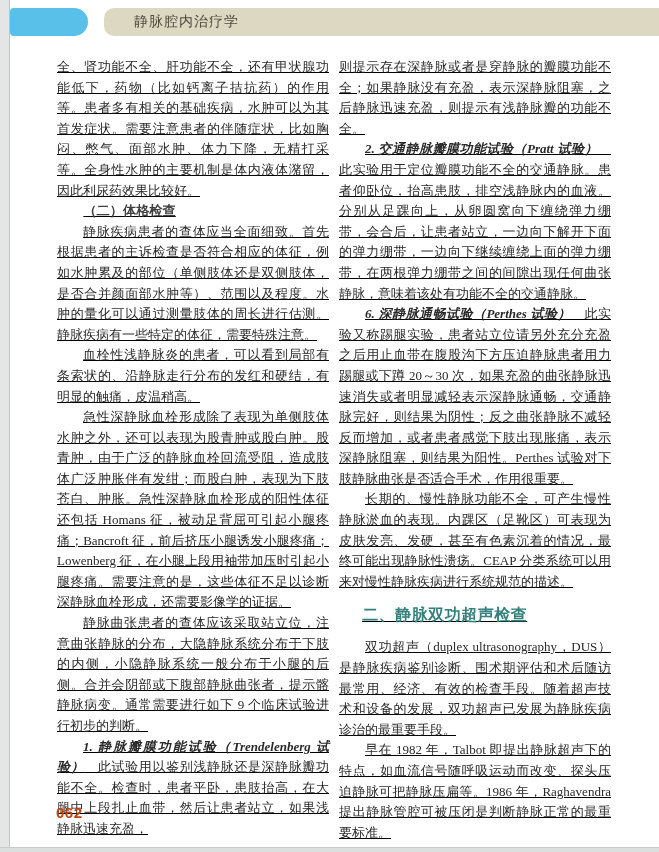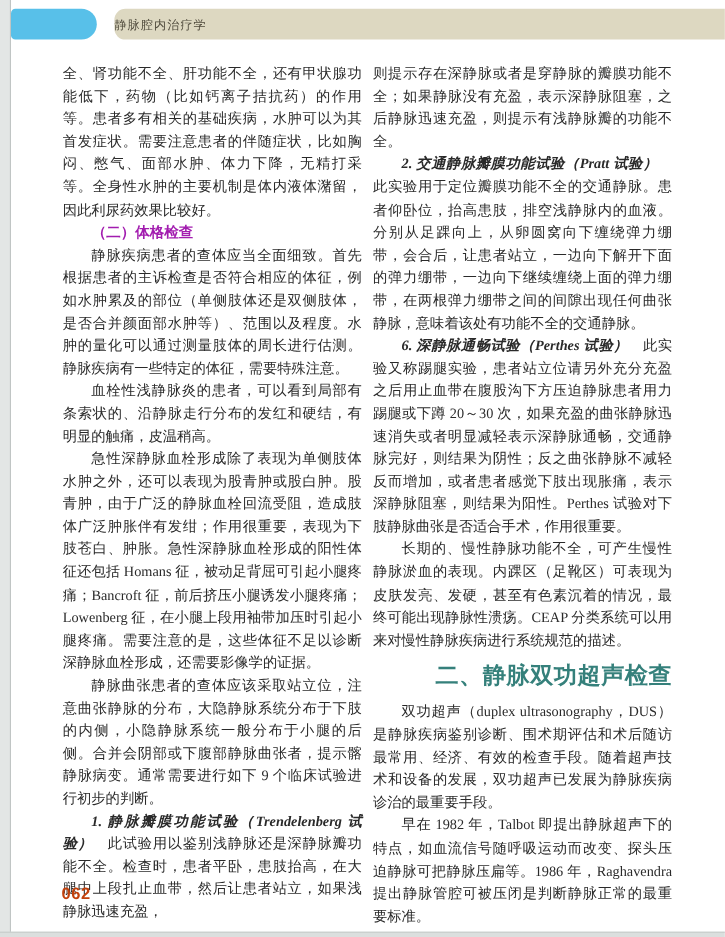--- a/index.html
+++ b/index.html
@@ -25,39 +25,39 @@
     border-radius: 4px 14px 14px 4px;
   }
   .running-head-bar {
     position: absolute; left: 104px; right: 0; top: 0; height: 28px;
     background: var(--bar-beige, #ddd8c1);
     border-radius: 10px 0 0 10px;
     display: flex; align-items: center;
   }
   .running-head-title {
     font-family: "Liberation Sans", "DejaVu Sans", sans-serif;
-    font-size: 11px; color: #4f4a3c; letter-spacing: 1px; text-align: right;
+    font-size: 14px; color: #4f4a3c; padding-left: 30px; letter-spacing: 1px; text-align: right;
   }
-  .content { position: absolute; top: 57px; left: 57px; display: flex; gap: 10px; }
+  .content { position: absolute; top: 57px; left: 57px; display: flex; gap: 10px; text-decoration: underline; }
   .col { width: 272px; }
   p.para {
     margin: 0; font-size: 13px; line-height: 20.6px; color: #2a2a2a;
     text-align: justify; text-justify: inter-ideograph; text-indent: 2em;
   }
   p.para.no-indent { text-indent: 0; }
   .num-label { font-weight: bold; font-style: italic; }
   h3.sub {
     margin: 0; font-size: 13.2px; line-height: 20.6px; font-weight: bold;
-    color: #a21caf; text-indent: 2em;
+    color: #404040; text-indent: 2em;
   }
   h2.sec {
-    margin: 13px 0 12px; font-size: 21px; line-height: 20px; font-weight: bold;
+    margin: 13px 0 12px; font-size: 16px; line-height: 20px; font-weight: bold;
     color: var(--heading-teal, #35807b);
     font-family: "Liberation Sans", "DejaVu Sans", sans-serif;
-    text-indent: 1.45em; letter-spacing: 0.5px; text-align: right;
+    text-indent: 1.45em; letter-spacing: 0.5px;
   }
   .page-number {
     position: absolute; left: 56px; top: 804px;
     font-family: "Liberation Sans", "DejaVu Sans", sans-serif;
     font-weight: bold; font-size: 15px; color: #c2410c; letter-spacing: 0.5px;
   }
 </style>
 </head>
 <body>
 
@@ -70,21 +70,21 @@
       <span class="running-head-title">静脉腔内治疗学</span>
     </div>
   </div>
 
   <div class="content">
     <div class="col">
         <p class="para no-indent">全、肾功能不全、肝功能不全，还有甲状腺功能低下，药物（比如钙离子拮抗药）的作用等。患者多有相关的基础疾病，水肿可以为其首发症状。需要注意患者的伴随症状，比如胸闷、憋气、面部水肿、体力下降，无精打采等。全身性水肿的主要机制是体内液体潴留，因此利尿药效果比较好。</p>
         <h3 class="sub">（二）体格检查</h3>
         <p class="para">静脉疾病患者的查体应当全面细致。首先根据患者的主诉检查是否符合相应的体征，例如水肿累及的部位（单侧肢体还是双侧肢体，是否合并颜面部水肿等）、范围以及程度。水肿的量化可以通过测量肢体的周长进行估测。静脉疾病有一些特定的体征，需要特殊注意。</p>
         <p class="para">血栓性浅静脉炎的患者，可以看到局部有条索状的、沿静脉走行分布的发红和硬结，有明显的触痛，皮温稍高。</p>
-        <p class="para">急性深静脉血栓形成除了表现为单侧肢体水肿之外，还可以表现为股青肿或股白肿。股青肿，由于广泛的静脉血栓回流受阻，造成肢体广泛肿胀伴有发绀；作用很重要，表现为下肢苍白、肿胀。急性深静脉血栓形成的阳性体征还包括 Homans 征，被动足背屈可引起小腿疼痛；Bancroft 征，前后挤压小腿诱发小腿疼痛；Lowenberg 征，在小腿上段用袖带加压时引起小腿疼痛。需要注意的是，这些体征不足以诊断深静脉血栓形成，还需要影像学的证据。</p>
+        <p class="para">急性深静脉血栓形成除了表现为单侧肢体水肿之外，还可以表现为股青肿或股白肿。股青肿，由于广泛的静脉血栓回流受阻，造成肢体广泛肿胀伴有发绀；而股白肿，表现为下肢苍白、肿胀。急性深静脉血栓形成的阳性体征还包括 Homans 征，被动足背屈可引起小腿疼痛；Bancroft 征，前后挤压小腿诱发小腿疼痛；Lowenberg 征，在小腿上段用袖带加压时引起小腿疼痛。需要注意的是，这些体征不足以诊断深静脉血栓形成，还需要影像学的证据。</p>
         <p class="para">静脉曲张患者的查体应该采取站立位，注意曲张静脉的分布，大隐静脉系统分布于下肢的内侧，小隐静脉系统一般分布于小腿的后侧。合并会阴部或下腹部静脉曲张者，提示髂静脉病变。通常需要进行如下 9 个临床试验进行初步的判断。</p>
         <p class="para"><span class="num-label">1. 静脉瓣膜功能试验（Trendelenberg 试验）</span>　此试验用以鉴别浅静脉还是深静脉瓣功能不全。检查时，患者平卧，患肢抬高，在大腿中上段扎止血带，然后让患者站立，如果浅静脉迅速充盈，</p>
       </div>
     <div class="col">
         <p class="para no-indent">则提示存在深静脉或者是穿静脉的瓣膜功能不全；如果静脉没有充盈，表示深静脉阻塞，之后静脉迅速充盈，则提示有浅静脉瓣的功能不全。</p>
         <p class="para"><span class="num-label">2. 交通静脉瓣膜功能试验（Pratt 试验）</span>　此实验用于定位瓣膜功能不全的交通静脉。患者仰卧位，抬高患肢，排空浅静脉内的血液。分别从足踝向上，从卵圆窝向下缠绕弹力绷带，会合后，让患者站立，一边向下解开下面的弹力绷带，一边向下继续缠绕上面的弹力绷带，在两根弹力绷带之间的间隙出现任何曲张静脉，意味着该处有功能不全的交通静脉。</p>
         <p class="para"><span class="num-label">6. 深静脉通畅试验（Perthes 试验）</span>　此实验又称踢腿实验，患者站立位请另外充分充盈之后用止血带在腹股沟下方压迫静脉患者用力踢腿或下蹲 20～30 次，如果充盈的曲张静脉迅速消失或者明显减轻表示深静脉通畅，交通静脉完好，则结果为阴性；反之曲张静脉不减轻反而增加，或者患者感觉下肢出现胀痛，表示深静脉阻塞，则结果为阳性。Perthes 试验对下肢静脉曲张是否适合手术，作用很重要。</p>
         <p class="para">长期的、慢性静脉功能不全，可产生慢性静脉淤血的表现。内踝区（足靴区）可表现为皮肤发亮、发硬，甚至有色素沉着的情况，最终可能出现静脉性溃疡。CEAP 分类系统可以用来对慢性静脉疾病进行系统规范的描述。</p>
         <h2 class="sec">二、静脉双功超声检查</h2>
         <p class="para">双功超声（duplex ultrasonography，DUS）是静脉疾病鉴别诊断、围术期评估和术后随访最常用、经济、有效的检查手段。随着超声技术和设备的发展，双功超声已发展为静脉疾病诊治的最重要手段。</p>

